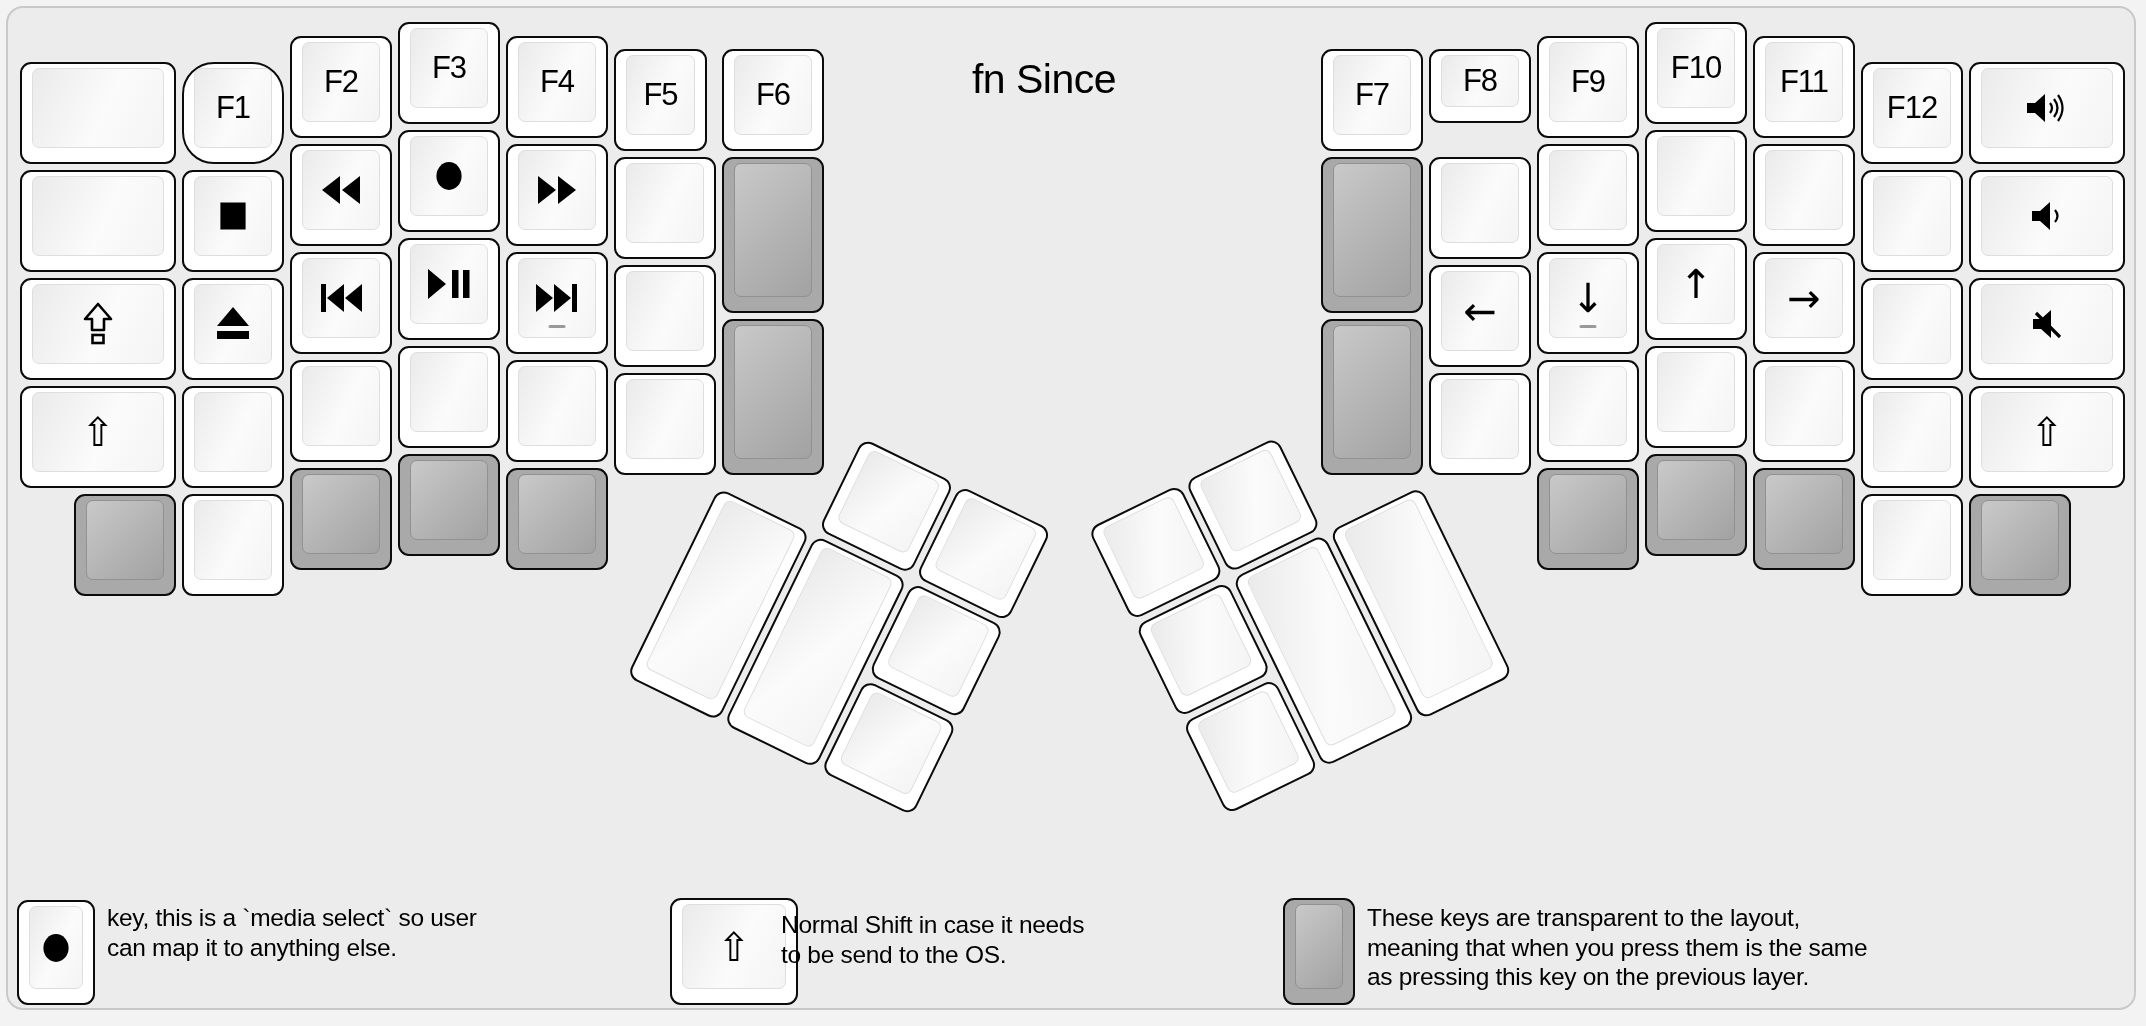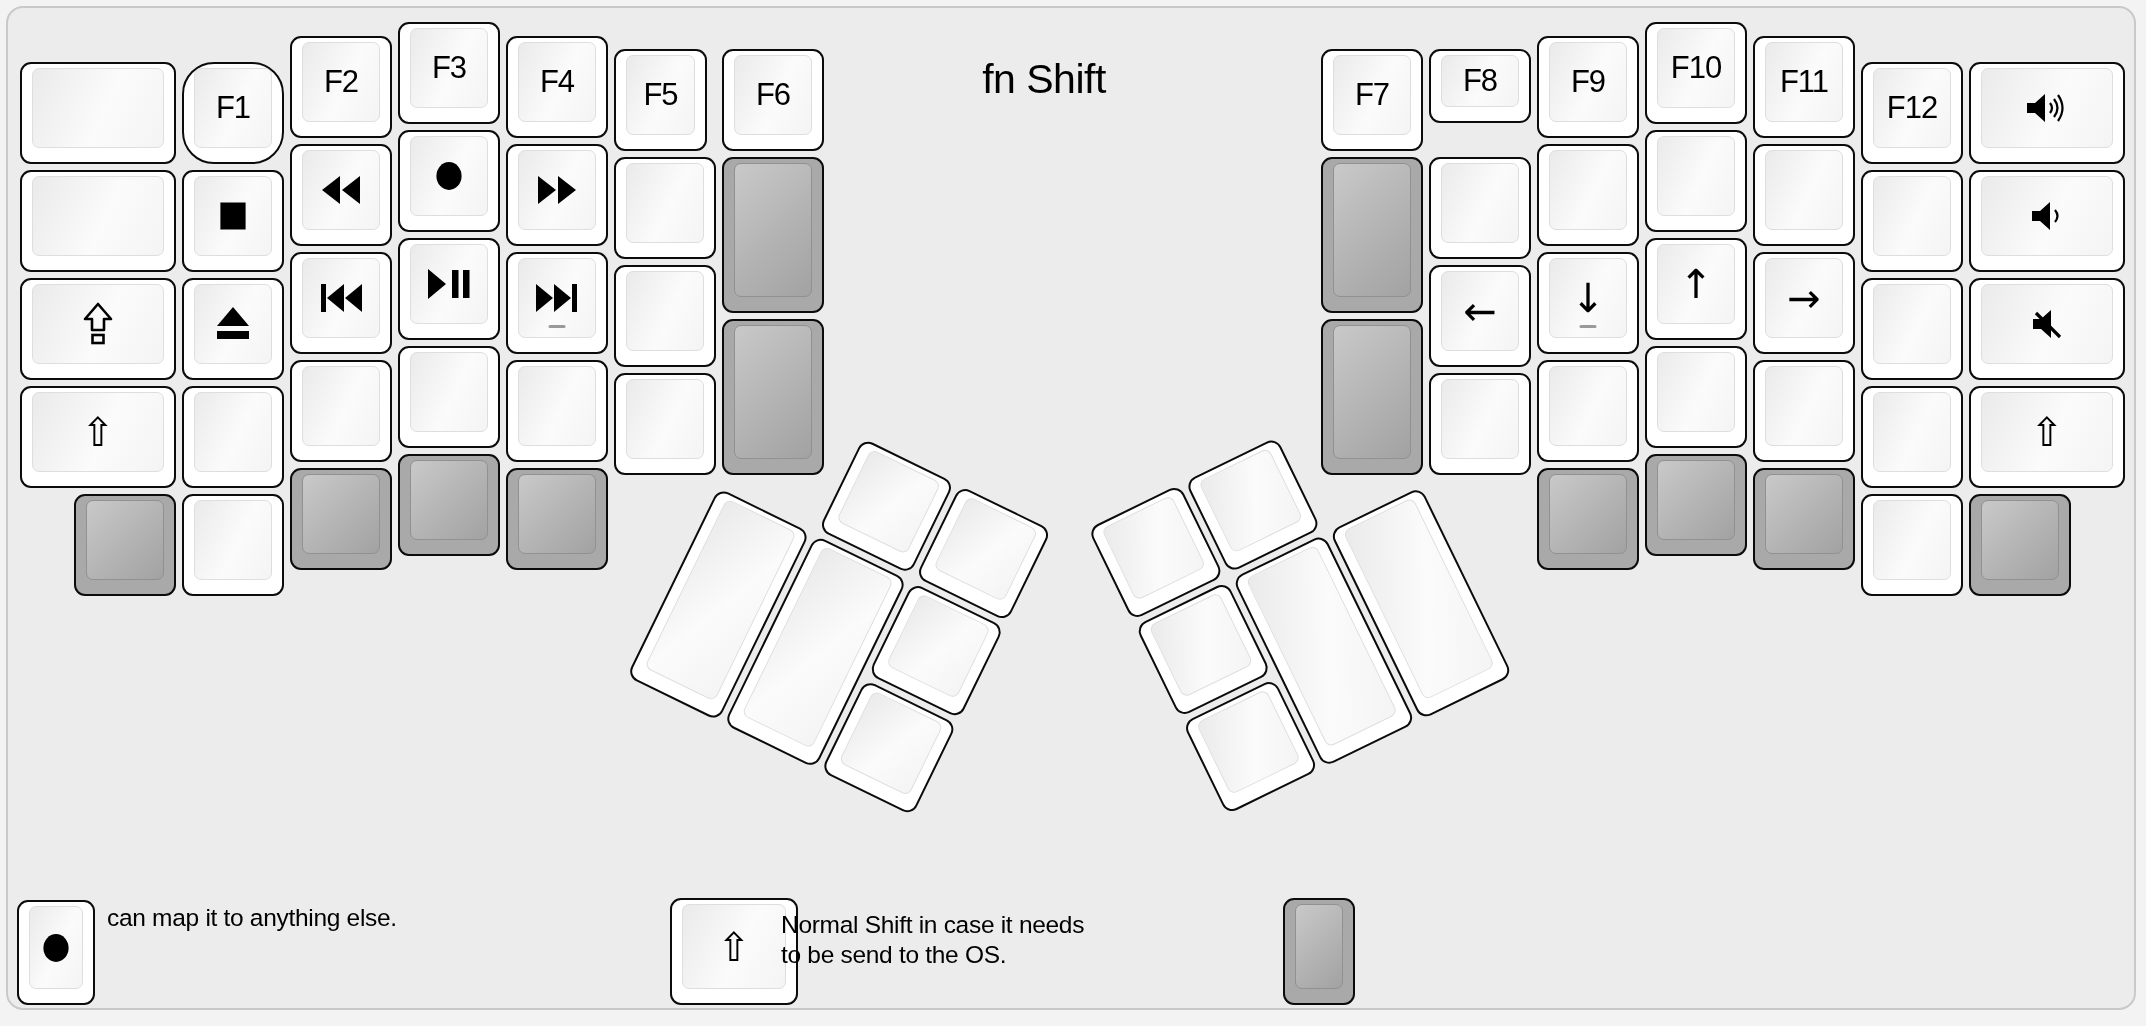--- a/index.html
+++ b/index.html
@@ -39,21 +39,21 @@
     width:17px; height:3px; background:#9a9a9a; border-radius:2px;
   }
   .legend-text { position:absolute; font-size:24.5px; line-height:29.5px; letter-spacing:-0.3px; white-space:nowrap; }
   svg { display:block; }
 </style>
 </head>
 <body>
 
 <div id="stage">
   <div id="panel"></div>
-  <div id="title">fn Shift</div>
+  <div id="title">fn Since</div>
   <div id="keys">
       <div class="key w" style="left: 20px; top: 62px; width: 156px; height: 102px;">
         <div class="cap"></div>
       </div>
       <div class="key w" style="left: 20px; top: 170px; width: 156px; height: 102px;">
         <div class="cap"></div>
       </div>
       <div class="key w" style="left: 20px; top: 278px; width: 156px; height: 102px;">
         <div class="cap">
           <svg width="40" height="46" viewBox="0 0 40 46">
@@ -391,19 +391,25 @@
         <div class="cap">
           <span class="lg">⇧</span>
         </div>
       </div>
       <div class="key g" style="left: 1283px; top: 898px; width: 72px; height: 107px;">
         <div class="cap"></div>
       </div>
     </div>
 
   <div class="legend-text" style="left:107px;top:903px">
+    <div>key, this is a `media select` so user</div>
     <div>can map it to anything else.</div>
   </div>
   <div class="legend-text" style="left:781px;top:910px">
     <div>Normal Shift in case it needs</div>
     <div>to be send to the OS.</div>
   </div>
+  <div class="legend-text" style="left:1367px;top:903px">
+    <div>These keys are transparent to the layout,</div>
+    <div>meaning that when you press them is the same</div>
+    <div>as pressing this key on the previous layer.</div>
+  </div>
 </div>
 
 </body></html>

